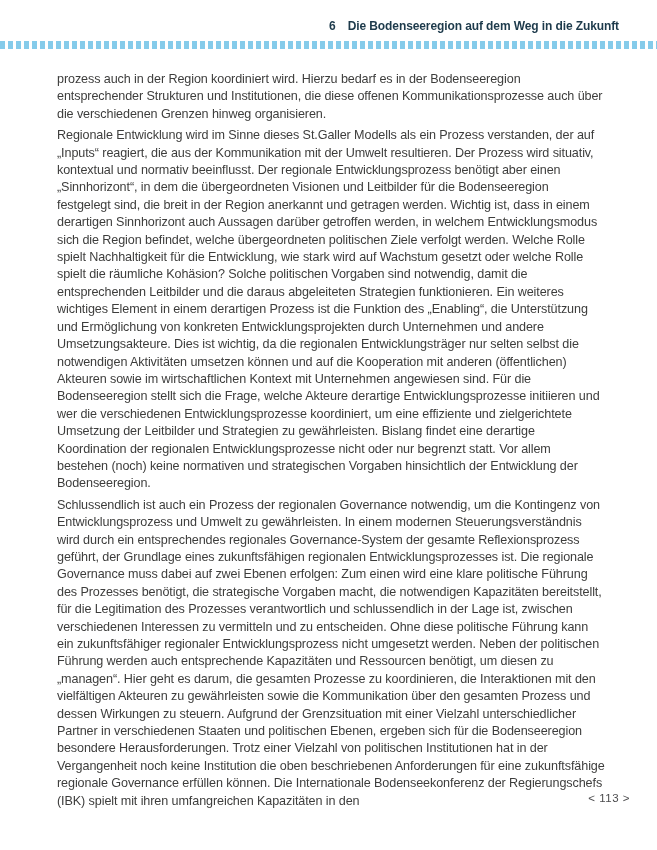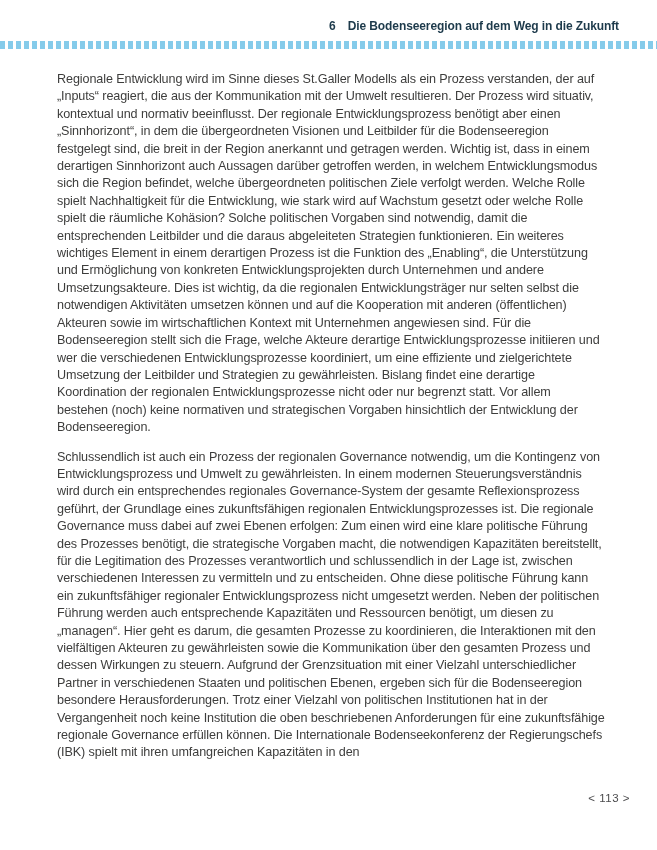--- a/index.html
+++ b/index.html
@@ -44,21 +44,21 @@
   .body-text{
     position:absolute;
     top:71px; left:57px;
     width:548px;
     font-size:12.6px;
     line-height:17.4px;
     letter-spacing:-0.1px;
     color:var(--body-color);
     text-align:left;
   }
-  .body-text p + p{ margin-top:12px; }
+  .body-text p + p{ margin-top:4px; }
   .page-footer{
     position:absolute;
     top:792px; right:27px;
     font-size:11.5px;
     color:var(--pagenum-color);
     letter-spacing:0.5px;
     white-space:nowrap;
   }
 </style>
 </head>
@@ -67,20 +67,21 @@
 <div class="page">
 
   <header>
     <div class="running-head">
       <span class="chapter-num">6</span><span class="chapter-title">Die Bodenseeregion auf dem Weg in die Zukunft</span>
     </div>
     <div class="dotted-rule"></div>
   </header>
 
   <main class="body-text">
+    <p>prozess auch in der Region koordiniert wird. Hierzu bedarf es in der Bodenseeregion entsprechender Strukturen und Institutionen, die diese offenen Kommunikationsprozesse auch über die verschiedenen Grenzen hinweg organisieren.</p>
     <p>Regionale Entwicklung wird im Sinne dieses St.Galler Modells als ein Prozess verstanden, der auf „Inputs“ reagiert, die aus der Kommunikation mit der Umwelt resultieren. Der Prozess wird situativ, kontextual und normativ beeinflusst. Der regionale Entwicklungsprozess benötigt aber einen „Sinnhorizont“, in dem die übergeordneten Visionen und Leitbilder für die Bodenseeregion festgelegt sind, die breit in der Region anerkannt und getragen werden. Wichtig ist, dass in einem derartigen Sinnhorizont auch Aussagen darüber getroffen werden, in welchem Entwicklungsmodus sich die Region befindet, welche übergeordneten politischen Ziele verfolgt werden. Welche Rolle spielt Nachhaltigkeit für die Entwicklung, wie stark wird auf Wachstum gesetzt oder welche Rolle spielt die räumliche Kohäsion? Solche politischen Vorgaben sind notwendig, damit die entsprechenden Leitbilder und die daraus abgeleiteten Strategien funktionieren. Ein weiteres wichtiges Element in einem derartigen Prozess ist die Funktion des „Enabling“, die Unterstützung und Ermöglichung von konkreten Entwicklungsprojekten durch Unternehmen und andere Umsetzungsakteure. Dies ist wichtig, da die regionalen Entwicklungsträger nur selten selbst die notwendigen Aktivitäten umsetzen können und auf die Kooperation mit anderen (öffentlichen) Akteuren sowie im wirtschaftlichen Kontext mit Unternehmen angewiesen sind. Für die Bodenseeregion stellt sich die Frage, welche Akteure derartige Entwicklungsprozesse initiieren und wer die verschiedenen Entwicklungsprozesse koordiniert, um eine effiziente und zielgerichtete Umsetzung der Leitbilder und Strategien zu gewährleisten. Bislang findet eine derartige Koordination der regionalen Entwicklungsprozesse nicht oder nur begrenzt statt. Vor allem bestehen (noch) keine normativen und strategischen Vorgaben hinsichtlich der Entwicklung der Bodenseeregion.</p>
     <p>Schlussendlich ist auch ein Prozess der regionalen Governance notwendig, um die Kontingenz von Entwicklungsprozess und Umwelt zu gewährleisten. In einem modernen Steuerungsverständnis wird durch ein entsprechendes regionales Governance-System der gesamte Reflexionsprozess geführt, der Grundlage eines zukunftsfähigen regionalen Entwicklungsprozesses ist. Die regionale Governance muss dabei auf zwei Ebenen erfolgen: Zum einen wird eine klare politische Führung des Prozesses benötigt, die strategische Vorgaben macht, die notwendigen Kapazitäten bereitstellt, für die Legitimation des Prozesses verantwortlich und schlussendlich in der Lage ist, zwischen verschiedenen Interessen zu vermitteln und zu entscheiden. Ohne diese politische Führung kann ein zukunftsfähiger regionaler Entwicklungsprozess nicht umgesetzt werden. Neben der politischen Führung werden auch entsprechende Kapazitäten und Ressourcen benötigt, um diesen zu „managen“. Hier geht es darum, die gesamten Prozesse zu koordinieren, die Interaktionen mit den vielfältigen Akteuren zu gewährleisten sowie die Kommunikation über den gesamten Prozess und dessen Wirkungen zu steuern. Aufgrund der Grenzsituation mit einer Vielzahl unterschiedlicher Partner in verschiedenen Staaten und politischen Ebenen, ergeben sich für die Bodenseeregion besondere Herausforderungen. Trotz einer Vielzahl von politischen Institutionen hat in der Vergangenheit noch keine Institution die oben beschriebenen Anforderungen für eine zukunftsfähige regionale Governance erfüllen können. Die Internationale Bodenseekonferenz der Regierungschefs (IBK) spielt mit ihren umfangreichen Kapazitäten in den</p>
   </main>
 
   <footer class="page-footer">
     <span>&lt; 113 &gt;</span>
   </footer>
 
 </div>
 

